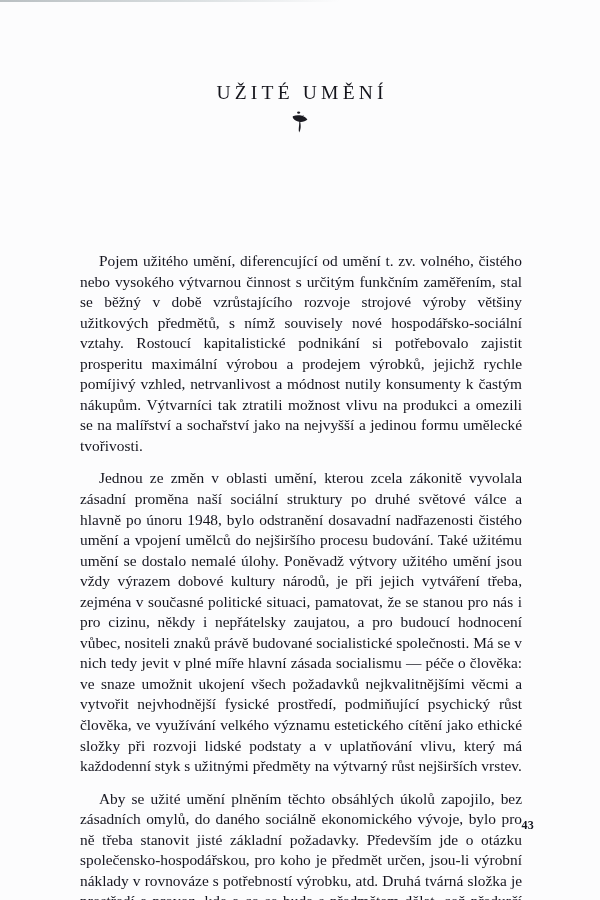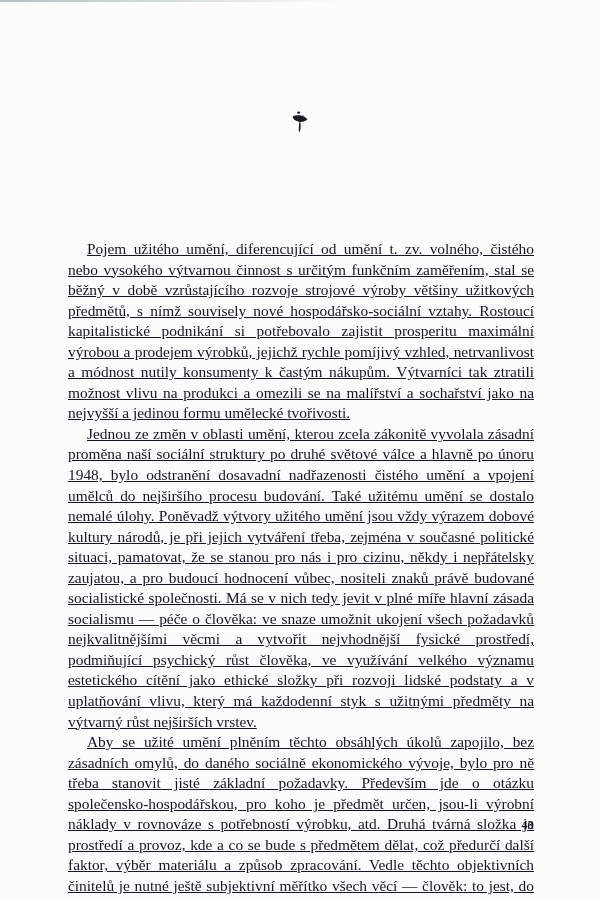--- a/index.html
+++ b/index.html
@@ -68,43 +68,43 @@
     width: 466px;
     font-size: 15.4px;
     line-height: 20.55px;
     text-align: justify;
     text-justify: inter-word;
     color: #15151f;
     -webkit-font-smoothing: antialiased;
   }
 
   .body-text p {
-    margin: 0;
+    margin: 12px;
     text-indent: 19px;
     hyphens: manual;
-    text-decoration: underline;
   }
 
   .page-number {
     position: absolute;
     right: 66px;
     top: 818px;
     font-size: 12px;
     font-weight: 700;
     color: #14141d;
     letter-spacing: 0.3px;
   }
 </style>
 </head>
 <body>
 
 <div class="page">
 
   <div class="scan-edge"></div>
 
+  <h1 class="chapter-title">UŽITÉ UMĚNÍ</h1>
 
   <div class="ornament">
     <svg width="22" height="26" viewBox="0 0 22 26" aria-hidden="true">
       <g fill="#1b1b22">
         <path d="M3.8 7.2 C6.6 6.1 9.6 5.9 12.2 6.6 C15.0 7.3 17.2 8.8 18.4 10.6 C16.6 12.3 13.9 13.2 11.2 13.0 C8.2 12.8 5.6 11.3 4.1 9.3 C3.8 8.9 3.7 8.0 3.8 7.2 Z"></path>
         <path d="M11.0 12.2 C11.6 14.3 11.9 16.6 11.6 18.9 C11.4 20.6 10.9 22.1 10.1 23.4 C9.7 22.0 9.6 20.5 9.8 19.0 C10.0 16.7 10.4 14.4 10.3 12.3 Z"></path>
         <path d="M10.5 10.3 C11.5 8.6 13.0 7.1 14.8 6.1 C14.2 8.0 12.9 9.6 11.3 10.8 Z"></path>
         <ellipse cx="9.6" cy="3.6" rx="1.5" ry="1.2"></ellipse>
       </g>
     </svg>

